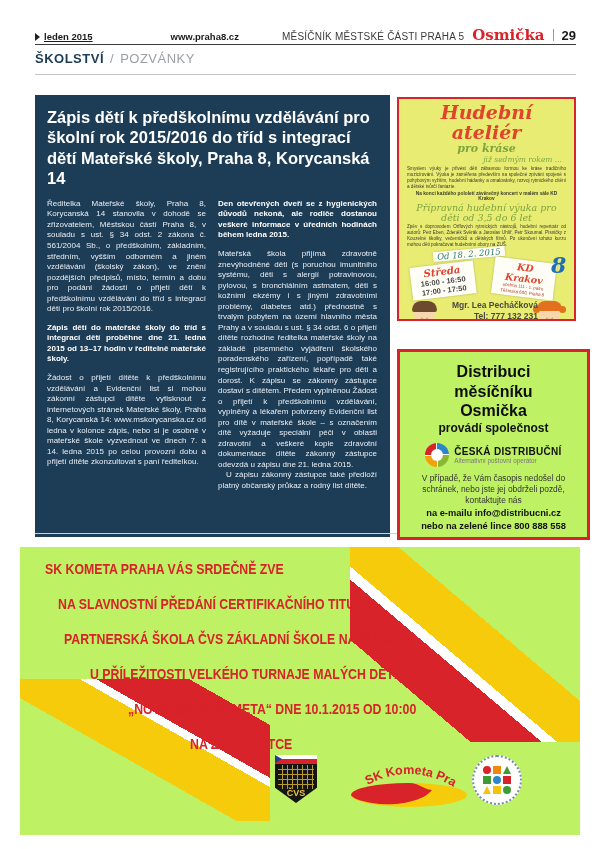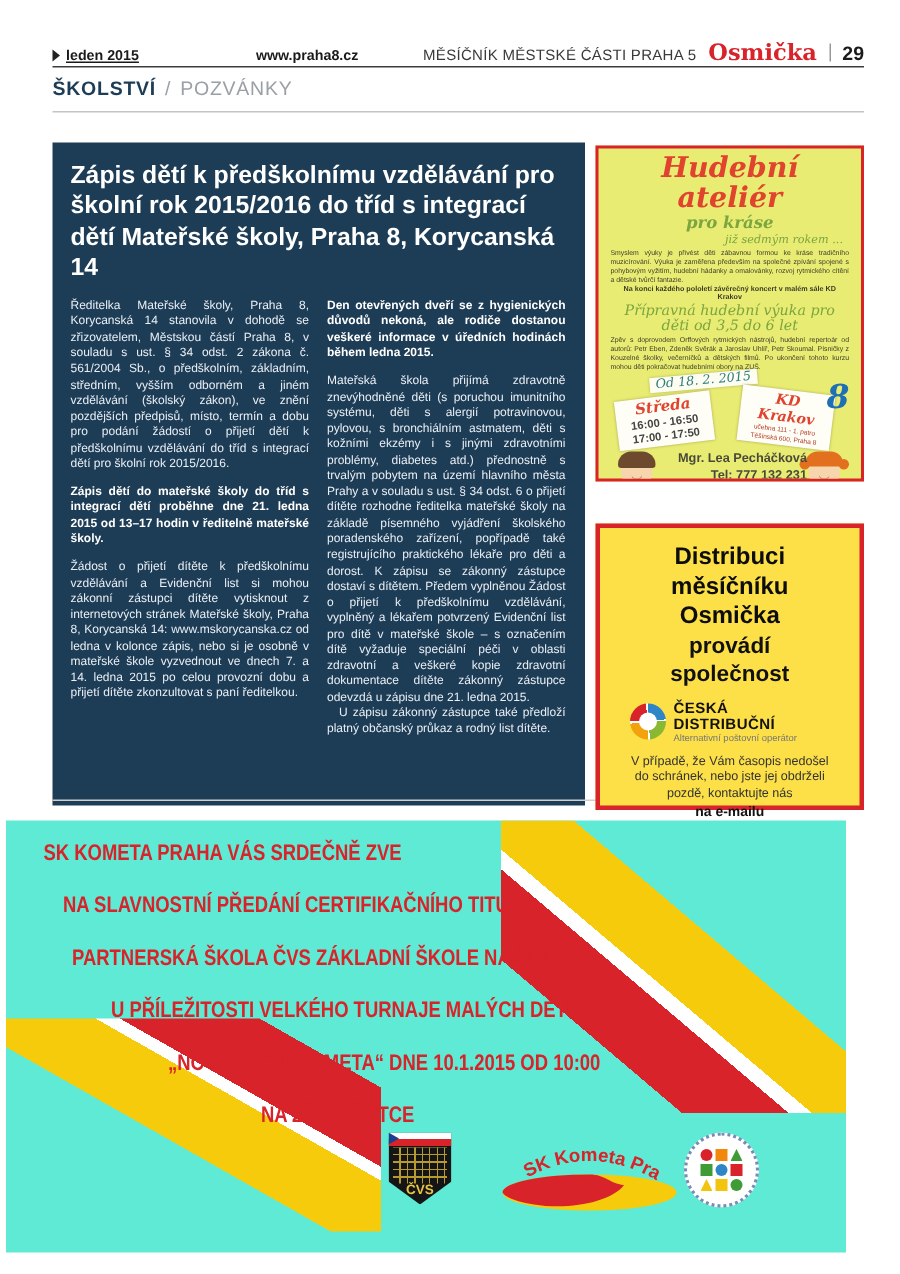--- a/index.html
+++ b/index.html
@@ -75,37 +75,37 @@
   .bun.l{left:-6px;} .bun.r{right:-6px;}
   .torso{width:18px;height:17px;margin:2px auto 0;border-radius:3px;}
   .kid-boy .torso{background:repeating-linear-gradient(90deg,#8bc34a 0 3px,#eef5e3 3px 6px);}
   .kid-girl .torso{background:repeating-linear-gradient(45deg,#7e57c2 0 3px,#b39ddb 3px 6px);}
   .ma-contact{position:absolute;top:52px;left:32px;right:28px;text-align:right;line-height:1.35;}
   .mc-name{font-size:8.5px;font-weight:bold;color:#4a4a3a;}
   .mc-tel{font-size:8.5px;font-weight:bold;color:#4a4a3a;}
   .mc-mail{font-size:6.8px;font-weight:bold;color:#4a4a3a;}
 
   
-  .dist{position:absolute;left:397px;top:349px;width:179px;height:191px;box-sizing:border-box;
-        background:#fde047;border:3px solid #d8232a;padding:10px 20px;text-align:center;}
+  .dist{position:absolute;left:397px;top:349px;width:193px;height:191px;box-sizing:border-box;
+        background:#bef264;border:3px solid #d8232a;padding:10px 20px;text-align:center;}
   .d-l1,.d-l2{font-size:16px;font-weight:bold;color:#0d0d0d;line-height:1.22;}
-  .d-l3{font-size:15px;font-weight:bold;color:#111;line-height:1.3;}
+  .d-l3{font-size:12px;font-weight:bold;color:#111;line-height:1.3;}
   .d-logo{display:flex;align-items:center;justify-content:center;gap:5px;margin:7px 0 6px 0;}
   .swirl{width:24px;height:24px;border-radius:50%;position:relative;flex:0 0 auto;
          background:conic-gradient(#2e86c6 0 23%,#fff 23% 25%,#8ab833 25% 48%,#fff 48% 50%,
                     #f2a20d 50% 73%,#fff 73% 75%,#d8232a 75% 98%,#fff 98%);}
   .swirl::after{content:"";position:absolute;inset:6px;background:#fff;border-radius:50%;}
   .d-logo-text{text-align:left;}
   .d-logo-name{font-size:10px;font-weight:bold;color:#111;letter-spacing:.3px;}
   .d-logo-tag{font-size:6.3px;color:#777;}
   .d-note{font-size:8.4px;color:#333;line-height:1.3;margin-top:6px;}
   .d-mail,.d-phone{font-size:9.3px;font-weight:bold;color:#111;line-height:1.35;margin-top:1px;}
 
   
-  .kometa{position:absolute;left:4px;top:547px;width:560px;height:288px;background:#5eead4;overflow:hidden;}
+  .kometa{position:absolute;left:20px;top:547px;width:560px;height:288px;background:#bef264;overflow:hidden;}
   .stripe-tr{position:absolute;top:0;right:0;width:230px;height:195px;
      background:linear-gradient(to top right,transparent 0 78px,#d8232a 78px 124px,#fff 124px 134px,
                 #f6cb0c 134px 180px,transparent 180px);}
   .stripe-bl{position:absolute;left:0;bottom:14px;width:250px;height:142px;
      background:linear-gradient(to bottom left,transparent 0 40px,#d8232a 40px 86px,#fff 86px 94px,
                 #f6cb0c 94px 140px,transparent 140px);}
   .k-line{position:absolute;white-space:nowrap;font-weight:bold;font-size:15px;color:#d8232a;
           transform:scaleX(.82);transform-origin:left top;letter-spacing:0;}
   .k1{top:13px;left:25px;} .k2{top:48px;left:38px;} .k3{top:83px;left:44px;}
   .k4{top:118px;left:70px;} .k5{top:153px;left:108px;} .k6{top:188px;left:170px;}

